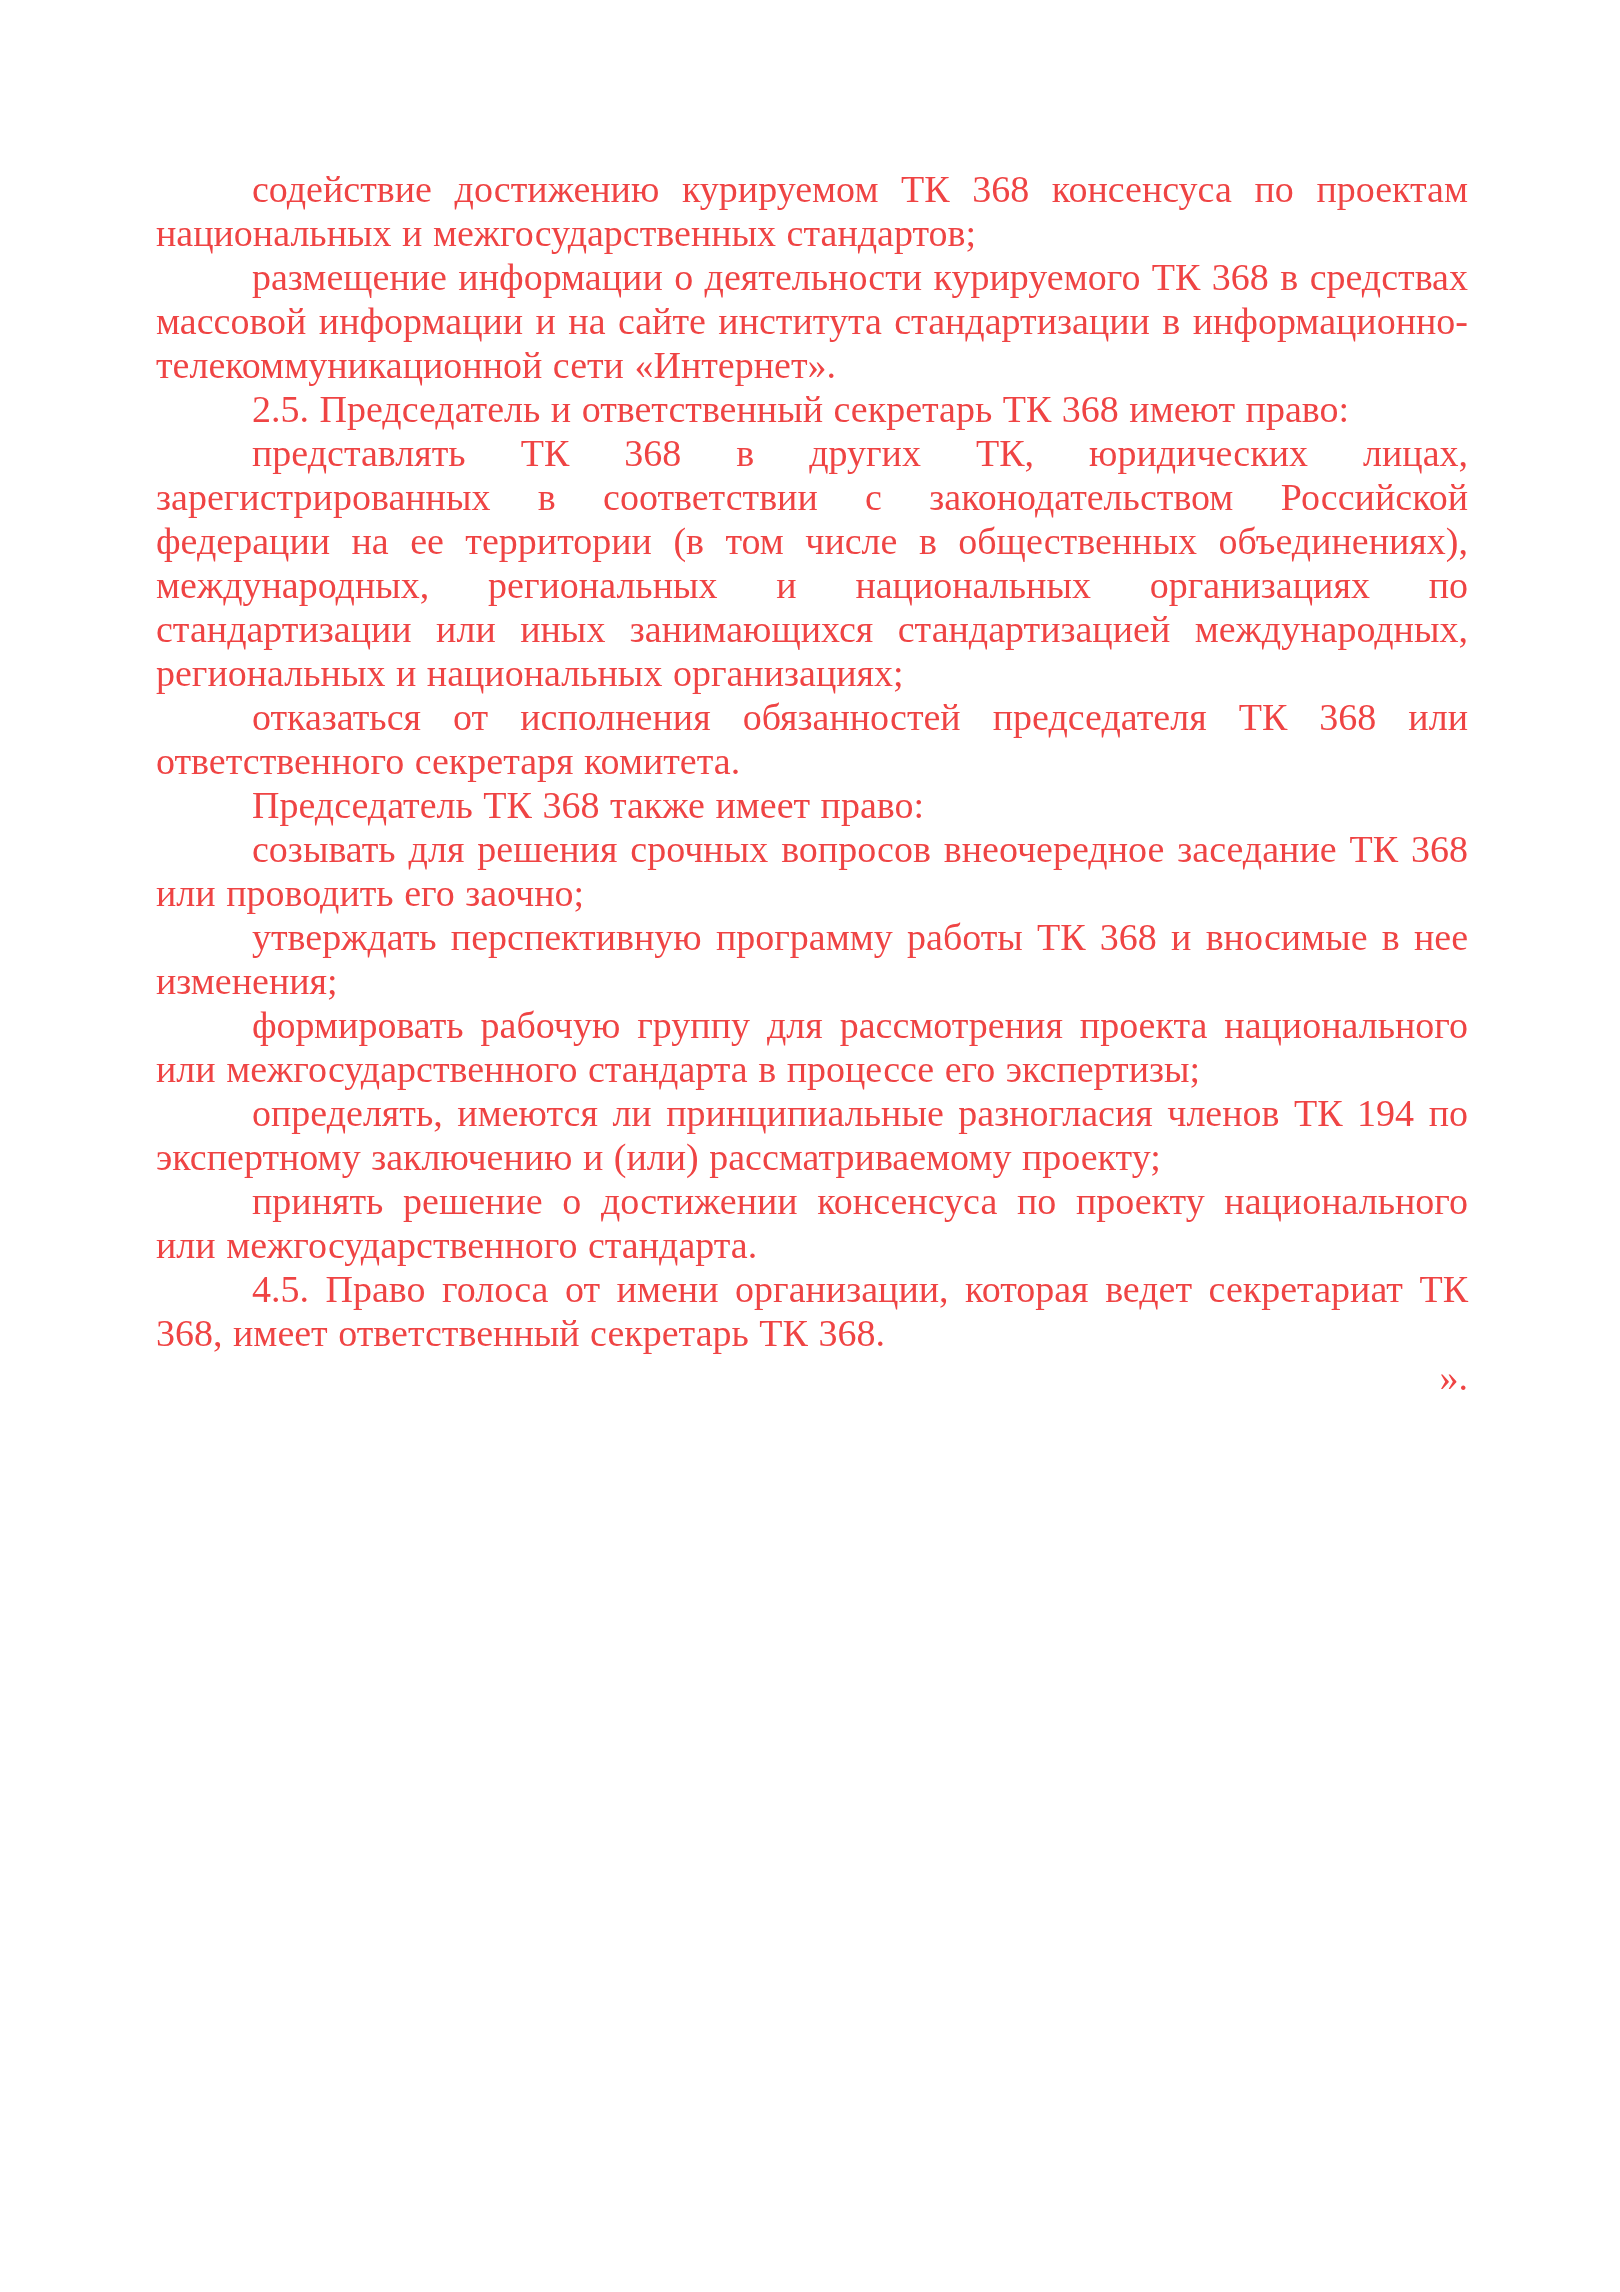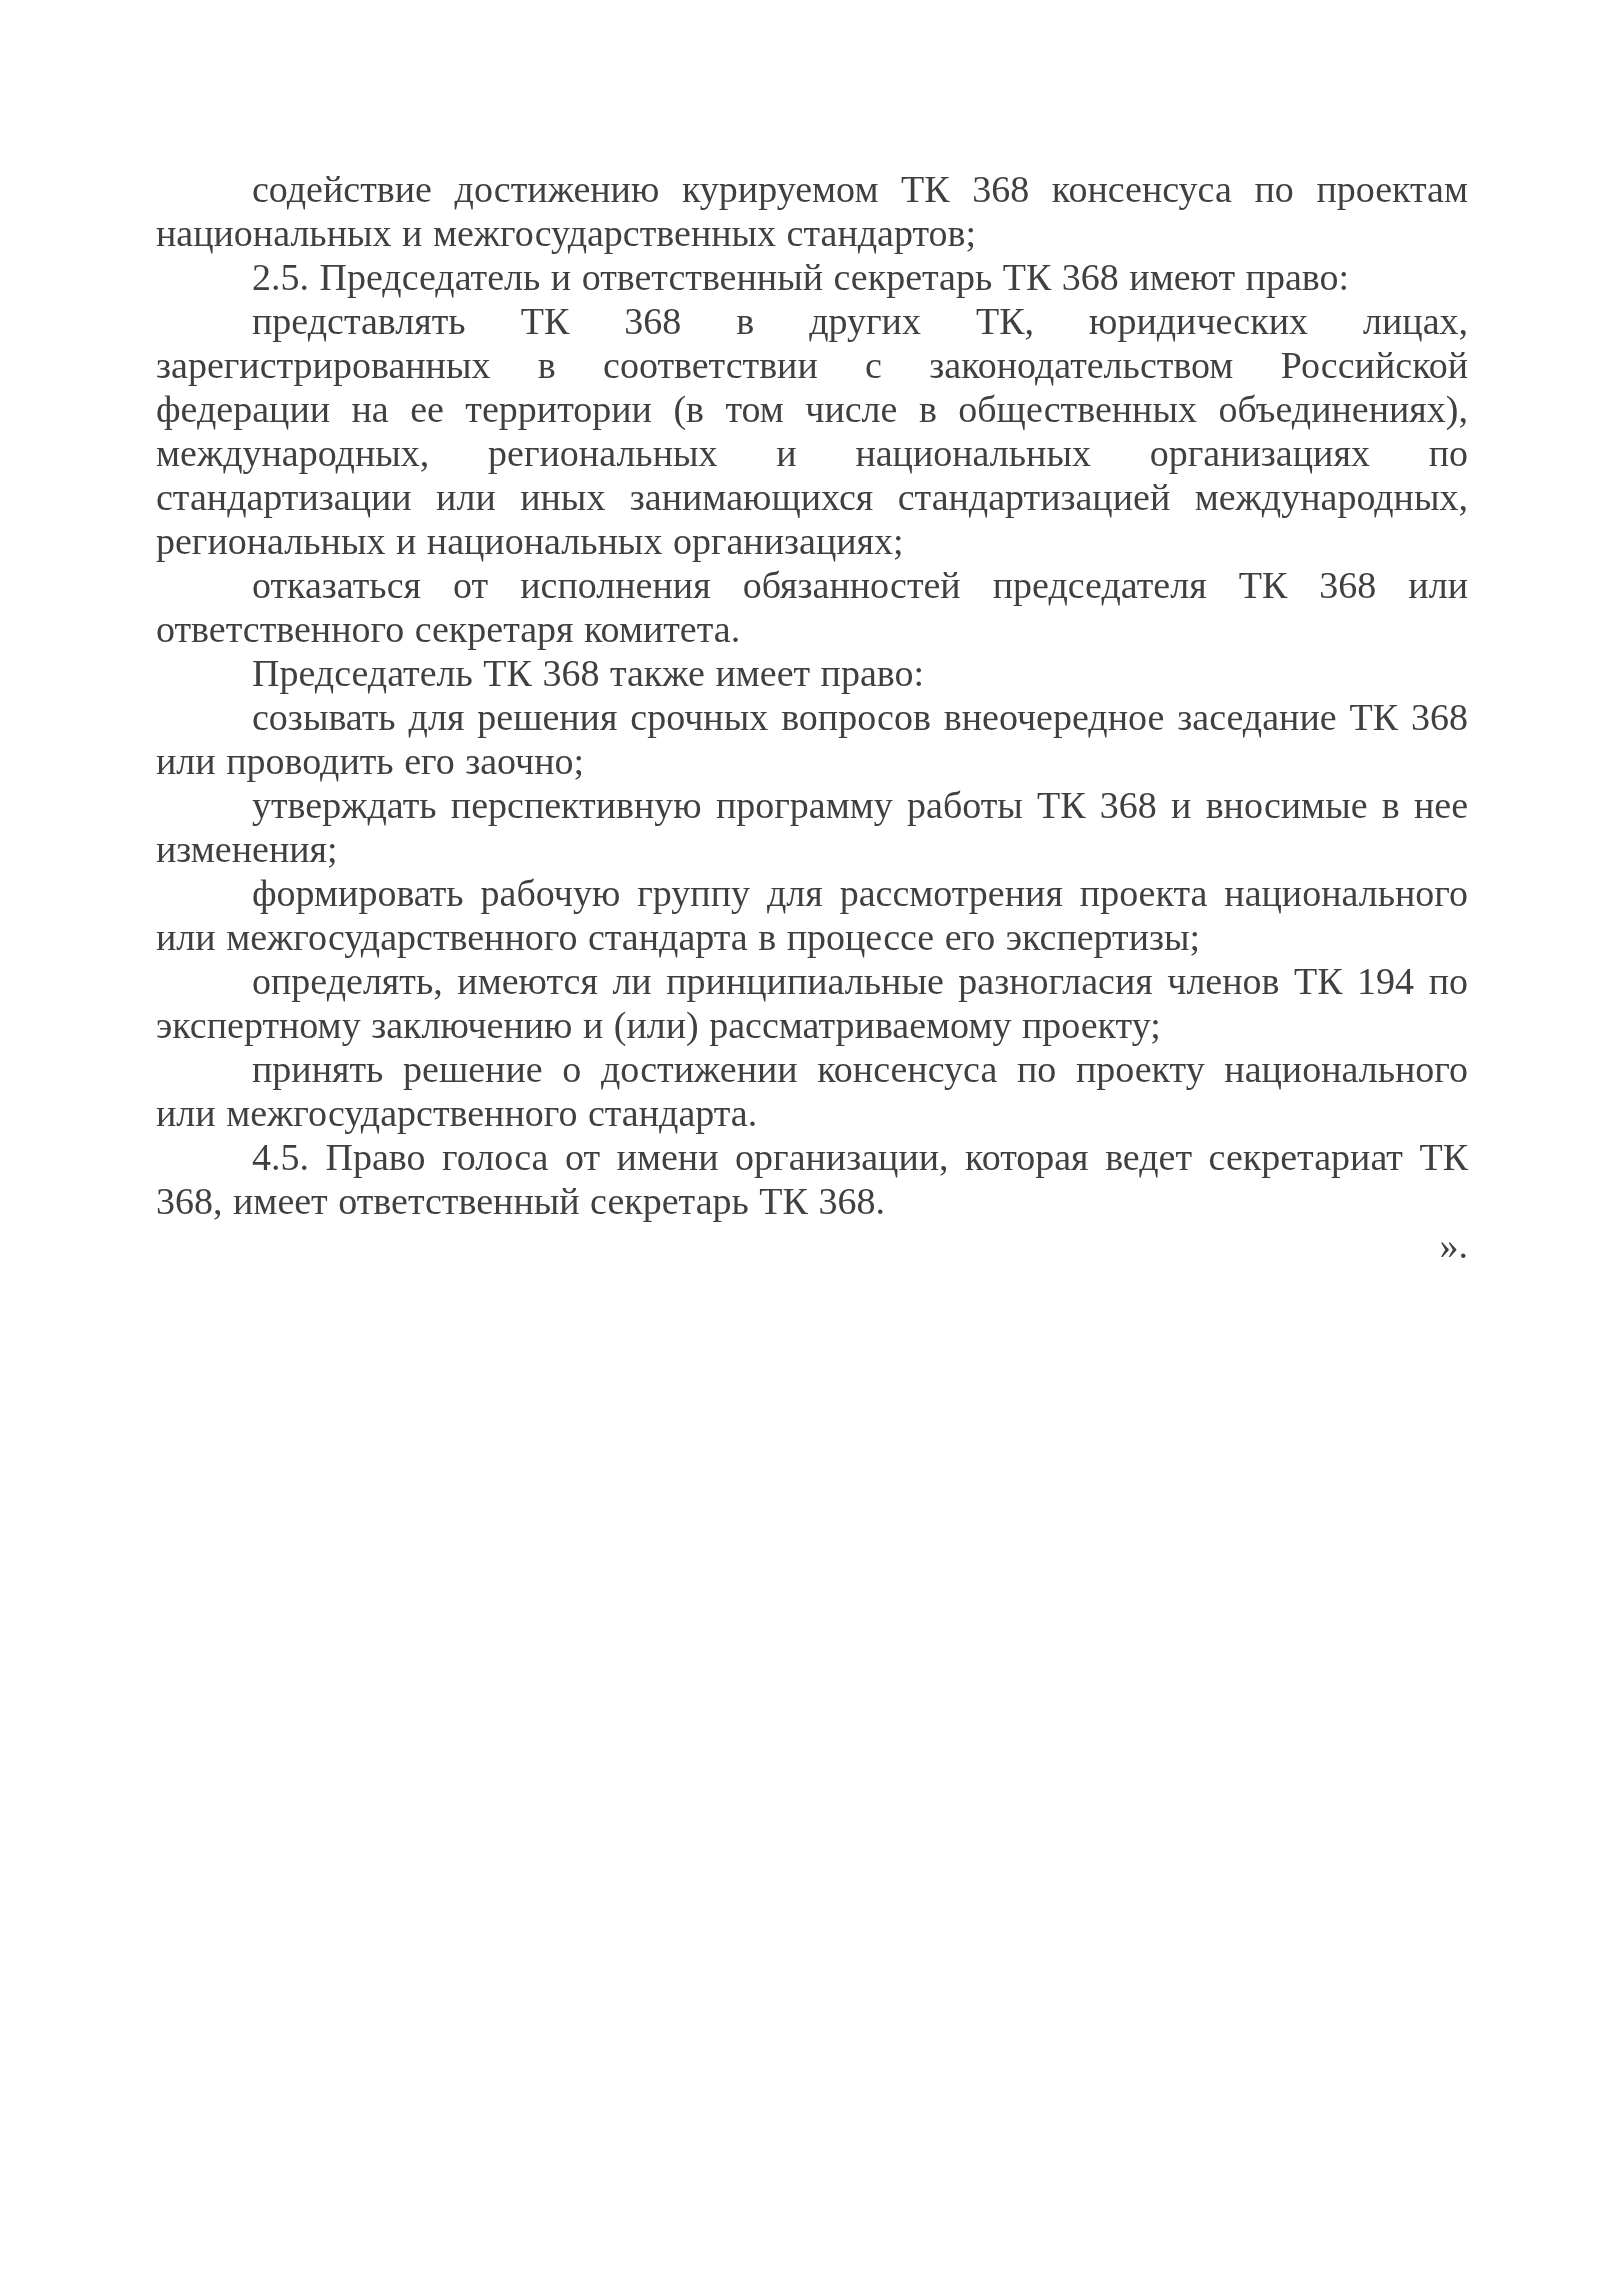--- a/index.html
+++ b/index.html
@@ -5,21 +5,21 @@
   html, body {
     margin: 0;
     padding: 0;
     background: #ffffff;
   }
   .page {
     position: relative;
     width: 1620px;
     height: 2293px;
     background: #ffffff;
-    color: #404040;
+    color: #ef4444;
     box-sizing: border-box;
     padding: 167px 152px 0 156px;
     font-family: "Liberation Serif", "DejaVu Serif", serif;
     font-size: 38px;
     line-height: 44px;
     overflow: hidden;
   }
   .page p {
     margin: 0;
     padding: 0;
@@ -32,20 +32,21 @@
   p.closing {
     text-align: right;
     text-indent: 0;
   }
 </style>
 </head>
 <body>
 
 <div class="page">
   <p class="para">содействие достижению курируемом ТК 368 консенсуса по проектам национальных и межгосударственных стандартов;</p>
+  <p class="para">размещение информации о деятельности курируемого ТК 368 в средствах массовой информации и на сайте института стандартизации в информационно-телекоммуникационной сети «Интернет».</p>
   <p class="para">2.5. Председатель и ответственный секретарь ТК 368 имеют право:</p>
   <p class="para">представлять ТК 368 в других ТК, юридических лицах, зарегистрированных в соответствии с законодательством Российской федерации на ее территории (в том числе в общественных объединениях), международных, региональных и национальных организациях по стандартизации или иных занимающихся стандартизацией международных, региональных и национальных организациях;</p>
   <p class="para">отказаться от исполнения обязанностей председателя ТК 368 или ответственного секретаря комитета.</p>
   <p class="para">Председатель ТК 368 также имеет право:</p>
   <p class="para">созывать для решения срочных вопросов внеочередное заседание ТК 368 или проводить его заочно;</p>
   <p class="para">утверждать перспективную программу работы ТК 368 и вносимые в нее изменения;</p>
   <p class="para">формировать рабочую группу для рассмотрения проекта национального или межгосударственного стандарта в процессе его экспертизы;</p>
   <p class="para">определять, имеются ли принципиальные разногласия членов ТК 194 по экспертному заключению и (или) рассматриваемому проекту;</p>
   <p class="para">принять решение о достижении консенсуса по проекту национального или межгосударственного стандарта.</p>
   <p class="para">4.5. Право голоса от имени организации, которая ведет секретариат ТК 368, имеет ответственный секретарь ТК 368.</p>

